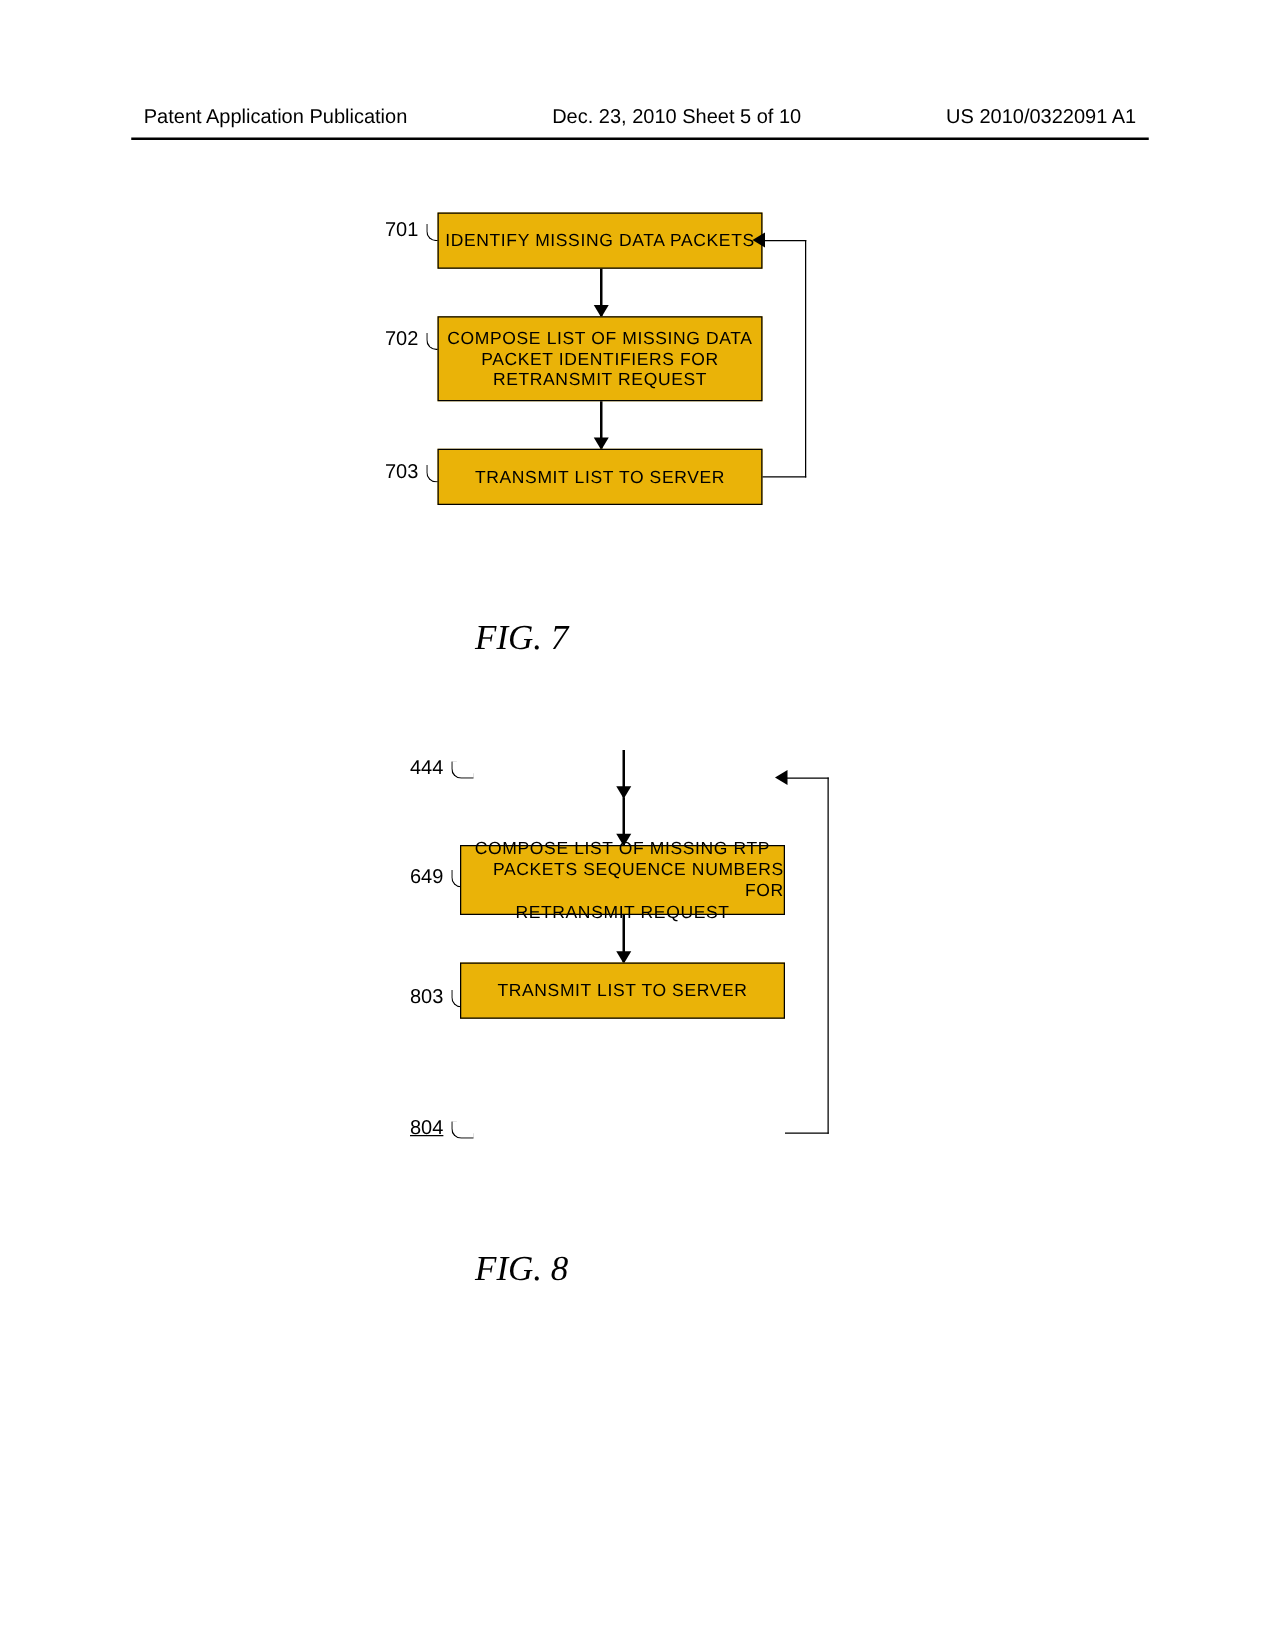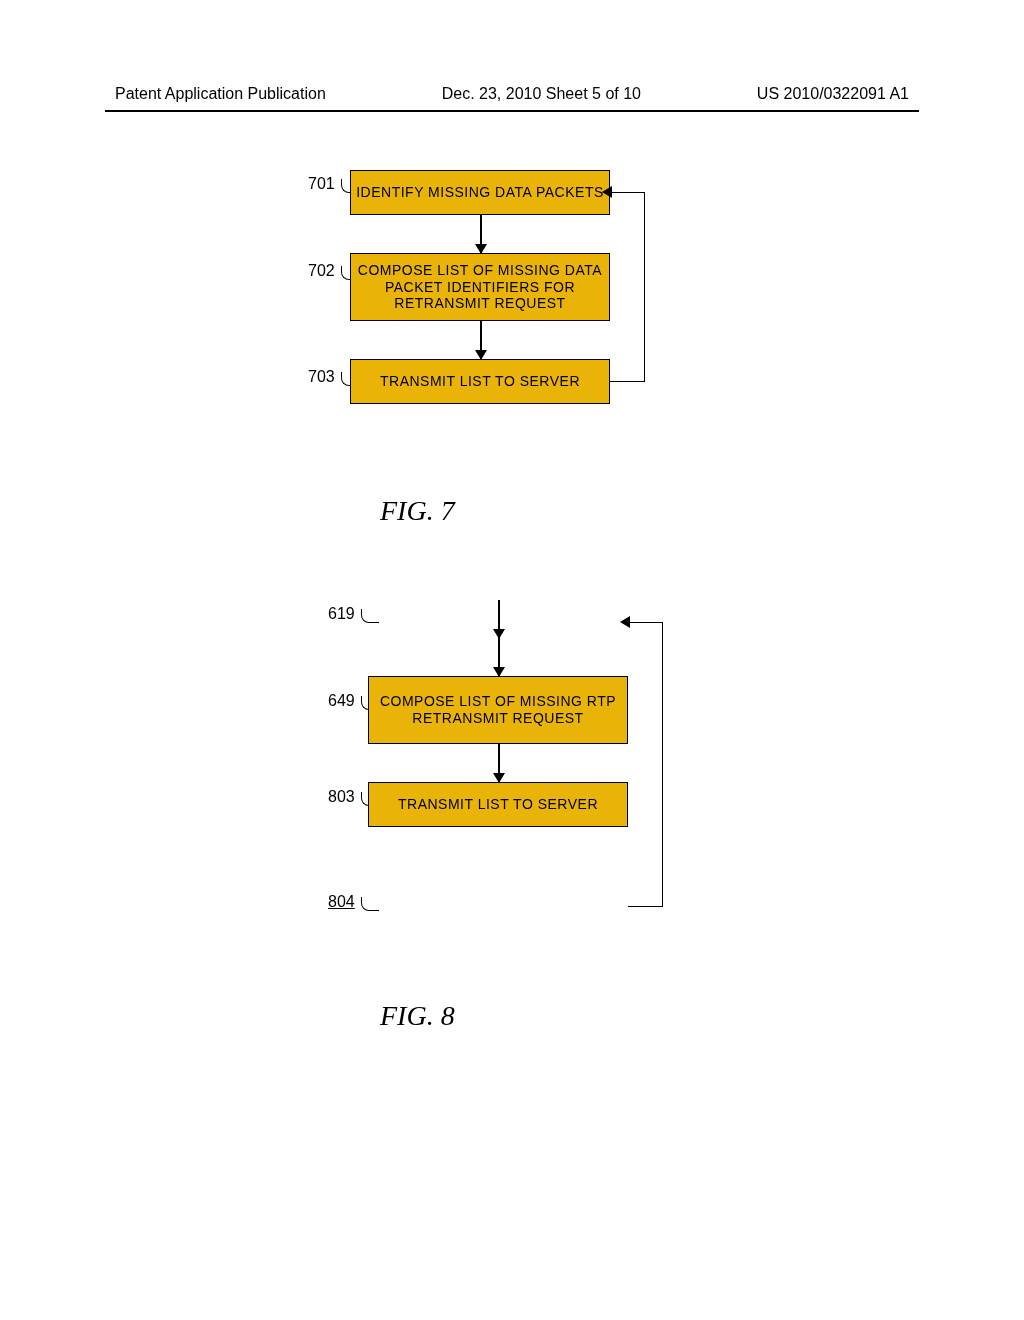--- a/index.html
+++ b/index.html
@@ -153,36 +153,37 @@
   <div style="position:absolute; left:300px; top:22px; width:35px; height:190px; border-top:1.5px solid black; border-right:1.5px solid black; border-bottom:1.5px solid black;"></div>
   <div class="feedback-arrow" style="left:292px; top:16px;"></div>
 
 </div>
 
 <div class="fig-caption" style="left: 380px; top: 495px;">FIG. 7</div>
 
 <div class="flowchart flowchart-8" style="width: 300px;">
 
   <div class="label" style="left: 18px; top: 5px;">
-    <span>619</span><span class="label-hook"></span>
+    <span>444</span><span class="label-hook"></span>
   </div>
 
   <div class="arrow-down" style="height: 38px; margin-left: 188px;"></div>
 
   <div class="label" style="left: 18px; top: 92px;">
     <span>649</span><span class="label-hook"></span>
   </div>
 
   <div class="arrow-down" style="height: 38px; margin-left: 188px;"></div>
 
   <div class="label" style="left: 18px; top: 188px;">
     <span>803</span><span class="label-hook"></span>
   </div>
-  <div class="box" style="width: 260px; height: 68px; margin-left: 58px; font-size: 14px; text-align: right;">
+  <div class="box" style="width: 260px; height: 56px; margin-left: 58px; font-size: 14px; text-align: right;">
     <span class="box-line">COMPOSE LIST OF MISSING RTP</span>
+    <span class="box-line">PACKETS SEQUENCE NUMBERS FOR</span>
     <span class="box-line">RETRANSMIT REQUEST</span>
   </div>
 
   <div class="arrow-down" style="height: 38px; margin-left: 188px;"></div>
 
   <div class="label" style="left: 18px; top: 293px; text-decoration: underline;">
     <span>804</span><span class="label-hook"></span>
   </div>
   <div class="box" style="width: 260px; height: 45px; margin-left: 58px; font-size: 14px;">
     <span class="box-line">TRANSMIT LIST TO SERVER</span>

